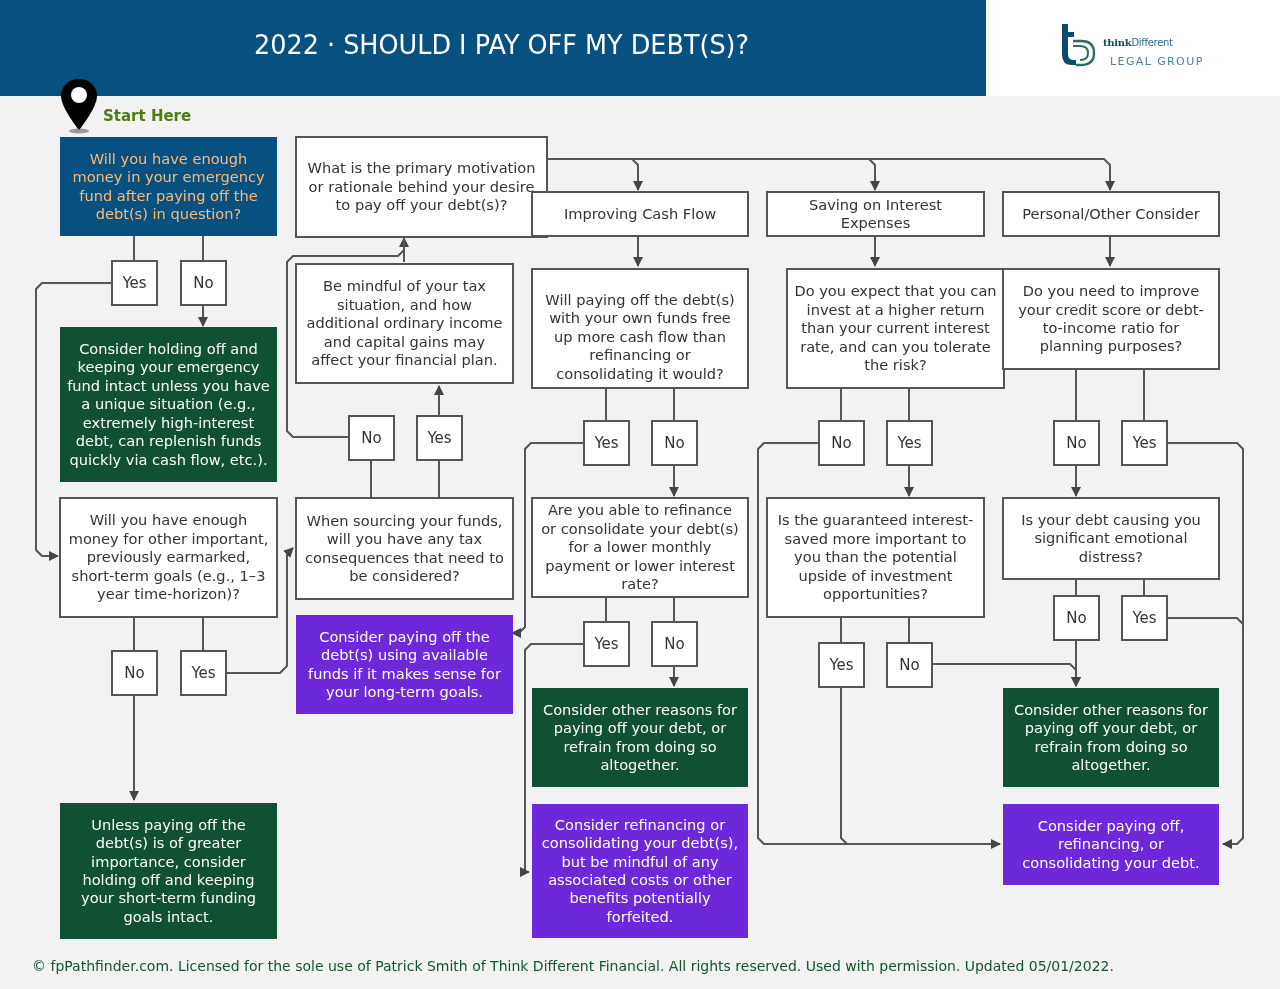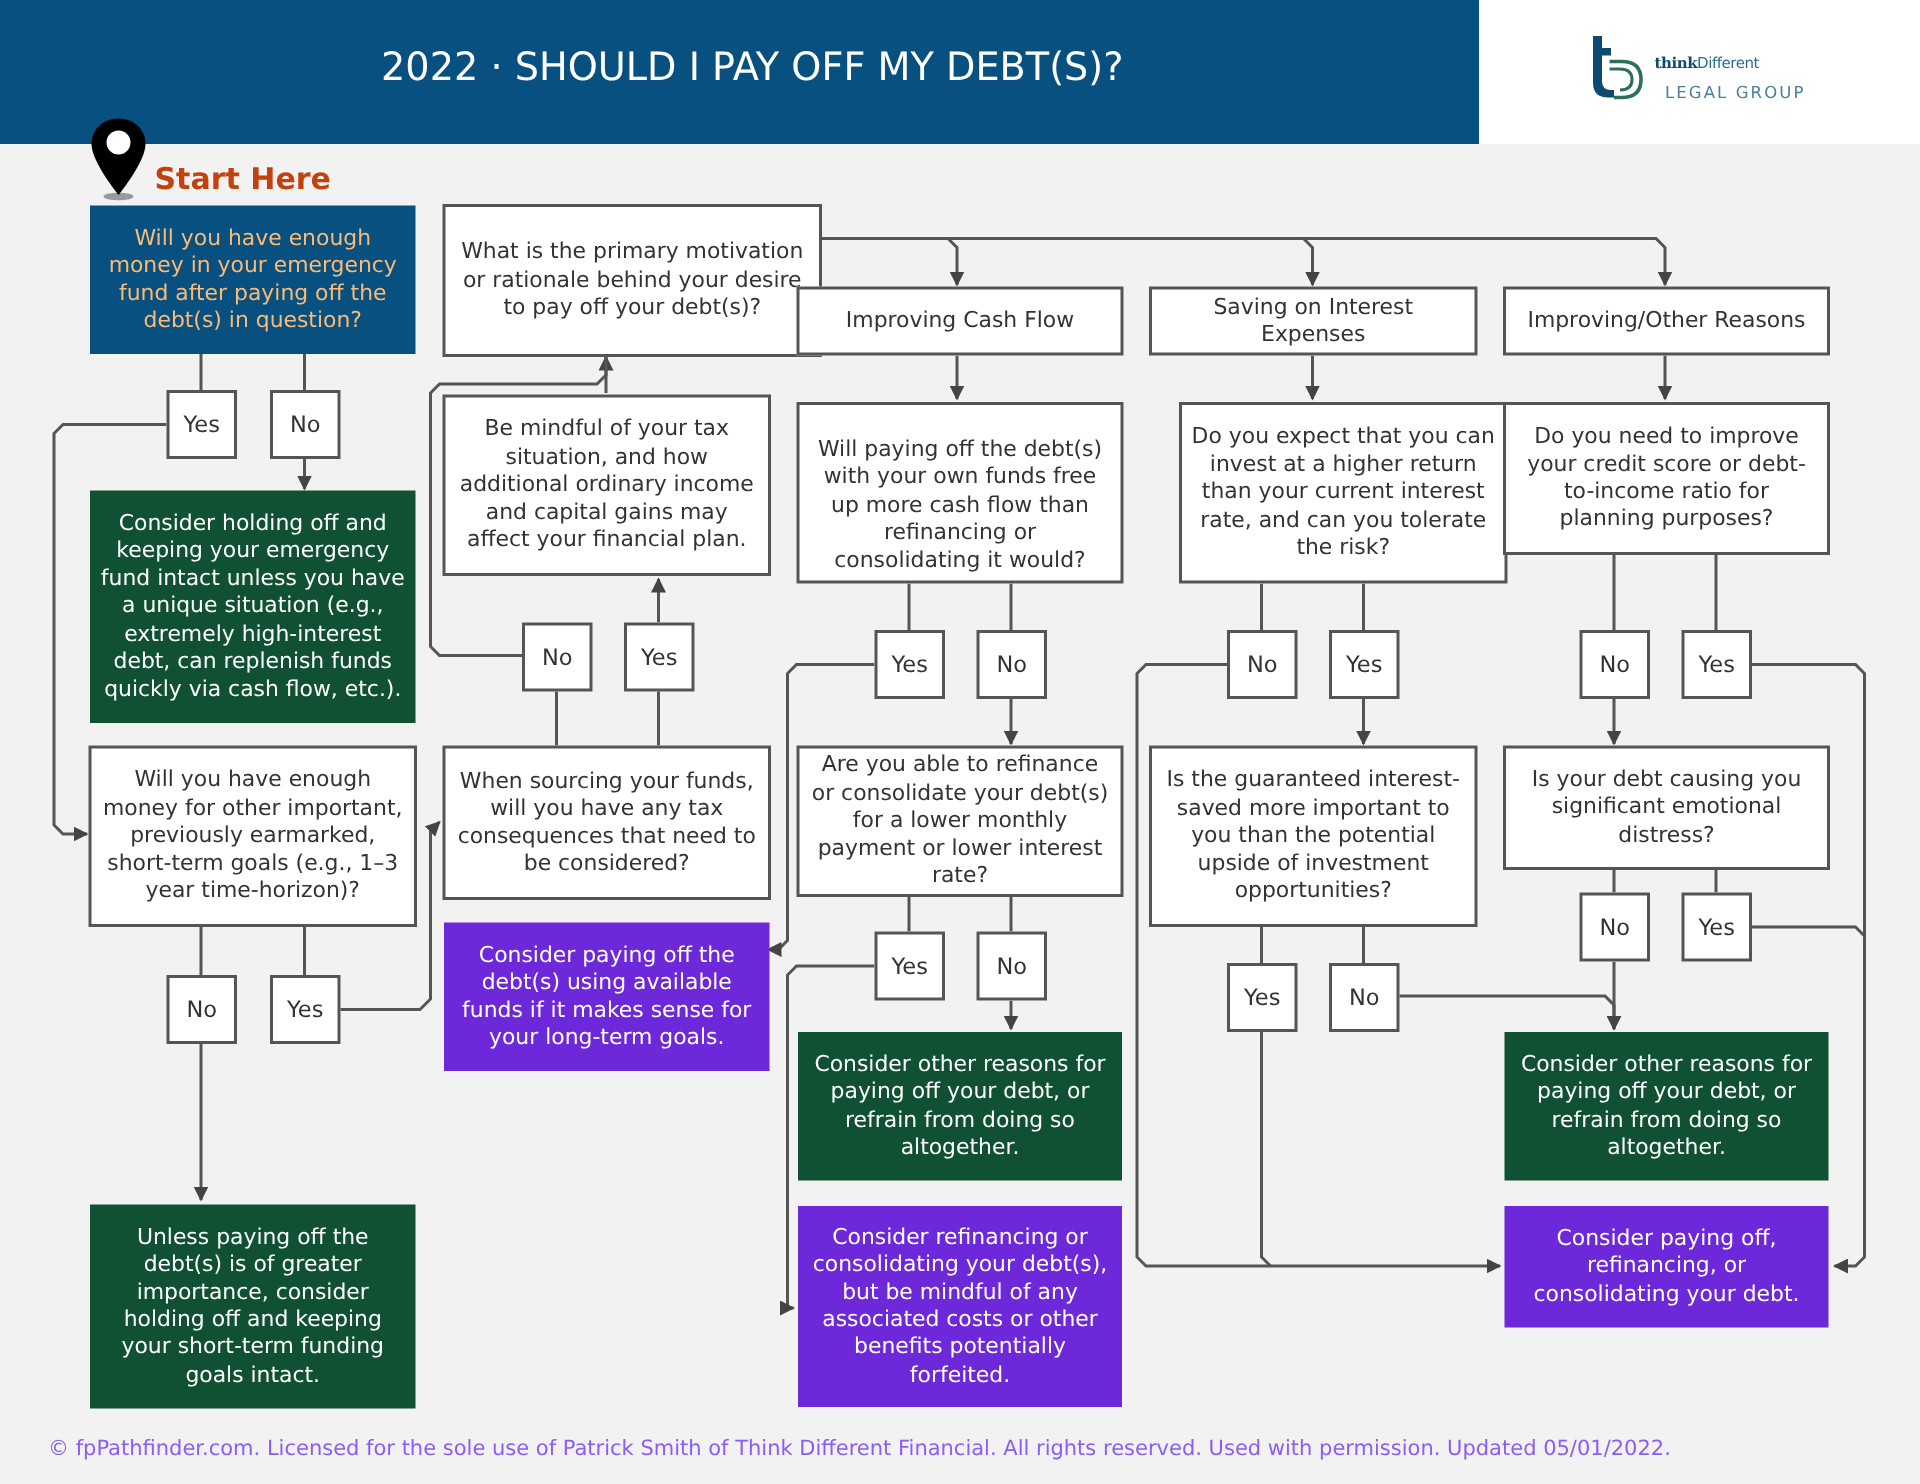--- a/index.html
+++ b/index.html
@@ -10,31 +10,31 @@
   .header-title { position: absolute; left: 254px; top: 30px; font-family: "DejaVu Sans", sans-serif; font-weight: 200; font-size: 26px; color: #ffffff; letter-spacing: 0px; white-space: nowrap; transform: scaleX(0.98); transform-origin: left center; font-weight: normal; }
   .header-notch { position: absolute; left: 986px; top: 40px; width: 0; height: 0; border-top: 7px solid transparent; border-bottom: 7px solid transparent; border-left: 6px solid #07507f; }
   .logo-area { position: absolute; left: 986px; top: 0; width: 294px; height: 96px; background: #ffffff; }
   .logo-mark { position: absolute; left: 1054px; top: 22px; width: 46px; height: 50px; }
   .logo-think { position: absolute; left: 1103px; top: 37px; font-size: 10px; color: #1c5a78; white-space: nowrap; letter-spacing: -0.3px; }
   .logo-think b { font-family: "DejaVu Serif", serif; font-weight: bold; color: #0d4a70; }
   .logo-think span { color: #2b6b8a; font-weight: normal; }
   .logo-legal { position: absolute; left: 1110px; top: 55px; font-size: 11px; color: #4b7f98; letter-spacing: 1.4px; white-space: nowrap; }
 
   .pin { position: absolute; left: 60px; top: 78px; width: 38px; height: 56px; }
-  .start-label { position: absolute; left: 103px; top: 107px; font-size: 20px; font-weight: bold; color: #c2410c; }
+  .start-label { position: absolute; left: 103px; top: 107px; font-size: 15px; font-weight: bold; color: #4d7c0f; }
 
   .box { position: absolute; display: flex; align-items: center; justify-content: center; text-align: center; font-size: 14.6px; line-height: 18.4px; padding: 4px 6px; }
   .box.white { background: #ffffff; border: 2px solid #555555; color: #333333; }
   .box.blue { background: #07507f; color: #fdba74; }
   .box.green { background: #0f5132; color: #ffffff; }
   .box.black { background: #6d28d9; color: #ffffff; align-items: center; }
   .yn { position: absolute; width: 47px; height: 46px; background: #ffffff; border: 2px solid #555555; display: flex; align-items: center; justify-content: center; font-size: 15px; color: #333; }
 
   svg.lines { position: absolute; left: 0; top: 0; width: 1280px; height: 989px; pointer-events: none; }
-  .footer { position: absolute; left: 32px; top: 958px; font-size: 14px; color: #8b5cf6; white-space: nowrap; }
+  .footer { position: absolute; left: 32px; top: 958px; font-size: 14px; color: #14532d; white-space: nowrap; }
 </style>
 </head>
 <body>
 
 <div class="header">
   <div class="header-title">2022 · SHOULD I PAY OFF MY DEBT(S)?</div>
 </div>
 <div class="header-notch"></div>
 <div class="logo-area"></div>
 <svg class="logo-mark" viewBox="0 0 46 50">
@@ -195,21 +195,21 @@
   </div>
 <div class="yn" style="left:818px;top:420px;">No</div>
 <div class="yn" style="left:886px;top:420px;">Yes</div>
 <div class="box white" style="left:766px;top:497px;width:219px;height:121px;">
     <span>Is the guaranteed interest-saved more important to you than the potential upside of investment opportunities?</span>
   </div>
 <div class="yn" style="left:818px;top:642px;">Yes</div>
 <div class="yn" style="left:886px;top:642px;">No</div>
 
 <div class="box white" style="left:1002px;top:191px;width:218px;height:46px;">
-    <span>Improving/Other Reasons</span>
+    <span>Personal/Other Consider</span>
   </div>
 <div class="box white" style="left:1002px;top:268px;width:218px;height:102px;">
     <span>Do you need to improve your credit score or debt-to-income ratio for planning purposes?</span>
   </div>
 <div class="yn" style="left:1053px;top:420px;">No</div>
 <div class="yn" style="left:1121px;top:420px;">Yes</div>
 <div class="box white" style="left:1002px;top:497px;width:218px;height:83px;">
     <span>Is your debt causing you significant emotional distress?</span>
   </div>
 <div class="yn" style="left:1053px;top:595px;">No</div>

